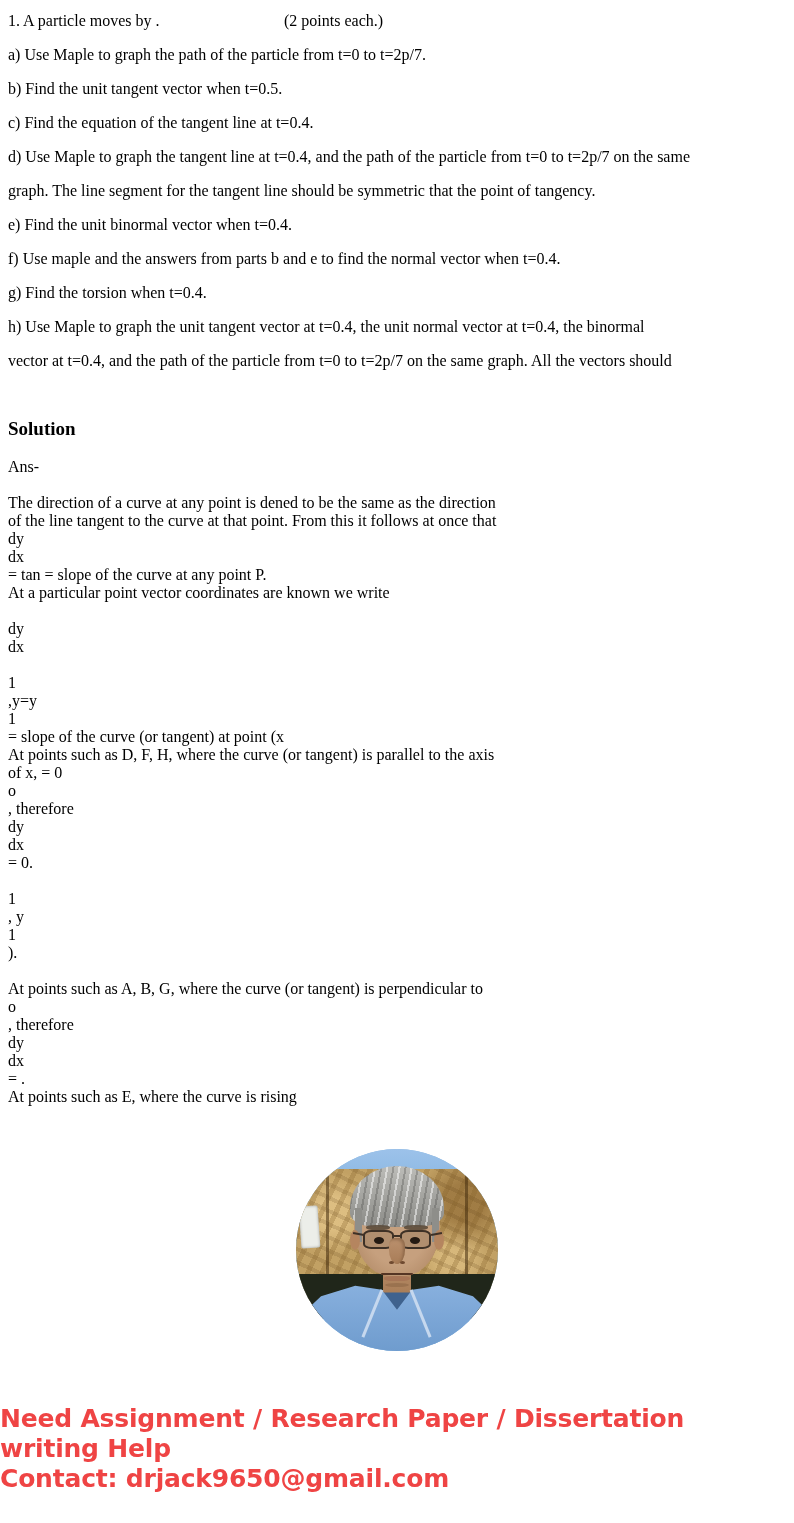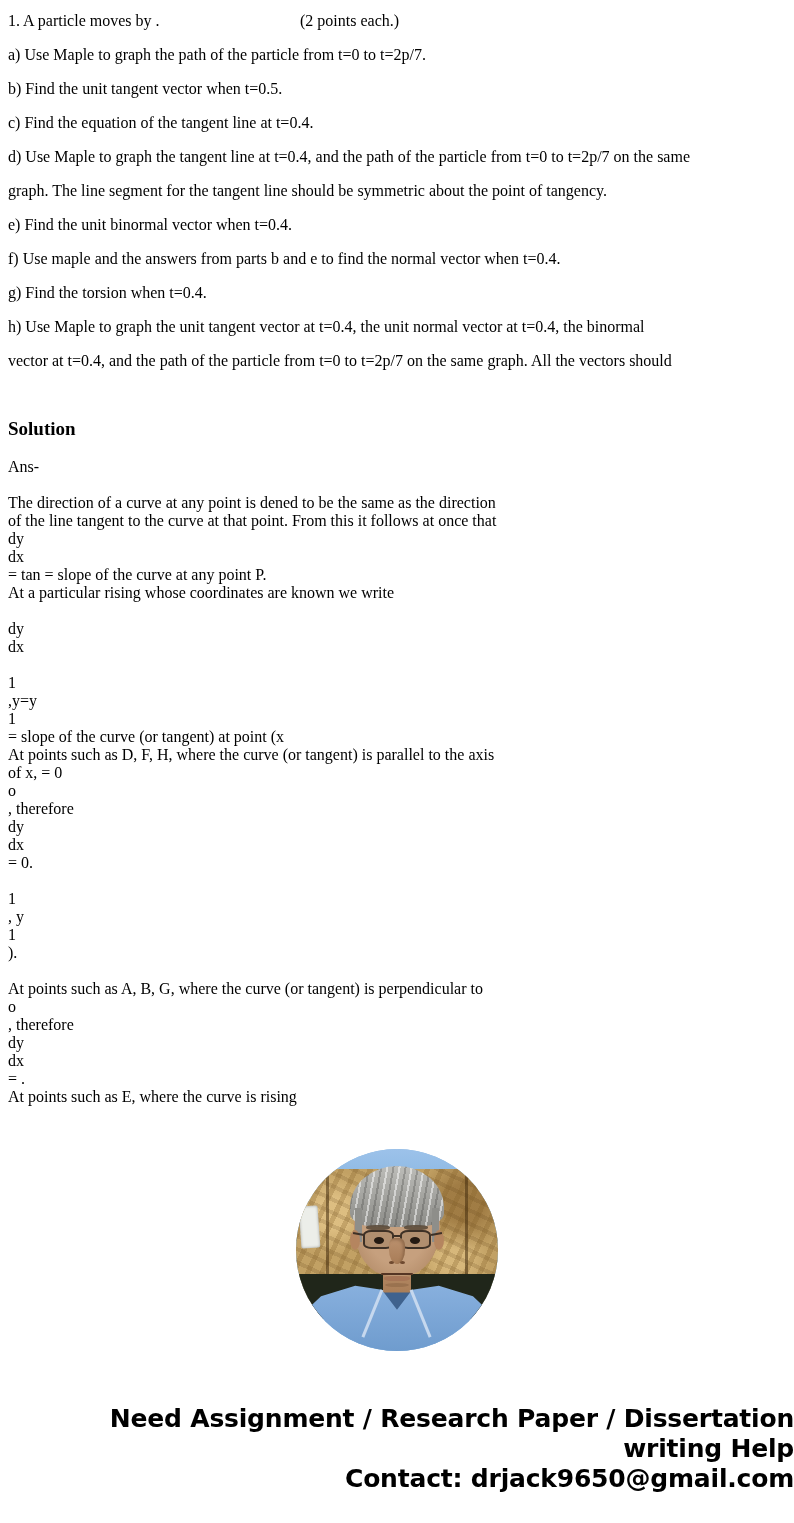--- a/index.html
+++ b/index.html
@@ -2,21 +2,21 @@
 <html><head>
 <meta charset="utf-8">
 <style>
   html,body{margin:0;padding:0;background:#ffffff;}
   .page{position:relative;width:794px;height:1523px;background:#ffffff;overflow:hidden;color:#000;}
 
   
   .problem{position:absolute;top:4px;left:8px;right:4px;
     font-family:"Liberation Serif",serif;font-size:16px;line-height:34px;}
   .first-line{position:relative;height:34px;white-space:nowrap;}
-  .first-line .points{position:absolute;left:292px;top:0;text-align:right;}
+  .first-line .points{position:absolute;left:276px;top:0;text-align:right;}
   .pl{height:34px;white-space:nowrap;overflow:visible;}
 
   
   .sol-heading{position:absolute;top:417px;left:8px;margin:0;
     font-family:"Liberation Serif",serif;font-size:19px;font-weight:bold;line-height:24px;}
   .solution-body{position:absolute;top:458px;left:8px;right:4px;height:672px;overflow:hidden;
     font-family:"Liberation Serif",serif;font-size:16px;line-height:18px;}
   .sl{min-height:18px;white-space:nowrap;}
 
   
@@ -69,59 +69,59 @@
   .nose{left:46%;top:44%;width:8%;height:13%;background:linear-gradient(#bb916e,#a87c57);
     border-radius:40% 40% 55% 55% / 30% 30% 60% 60%;
     box-shadow:inset -2px 2px 3px rgba(90,60,35,.4);}
   .nostril-l{left:45.8%;top:55.4%;width:2.6%;height:1.6%;background:#6f4a30;border-radius:50%;}
   .nostril-r{left:51.6%;top:55.4%;width:2.6%;height:1.6%;background:#6f4a30;border-radius:50%;}
   .mouth{left:42%;top:61.6%;width:16%;height:2px;background:#553524;border-radius:2px;}
   .lip{left:43.5%;top:62.8%;width:13%;height:2.6%;background:rgba(160,105,80,.55);border-radius:40%;}
   .chin-shadow{left:44%;top:66.5%;width:12%;height:2%;background:rgba(120,85,55,.35);border-radius:50%;}
 
   
-  .promo{position:absolute;top:1404px;left:0;right:0;text-align:right;
+  .promo{position:absolute;top:1404px;left:0;right:0;text-align:left;
     font-family:"DejaVu Sans",sans-serif;font-weight:bold;font-size:25px;line-height:30px;
-    letter-spacing:-0.2px;color:#000000;}
+    letter-spacing:-0.2px;color:#ef4444;}
 </style>
 </head>
 <body>
 
 <div class="page">
 
   <section class="problem">
     <div class="first-line">
       <span>1. A particle moves by .</span>
       <span class="points">(2 points each.)</span>
     </div>
     <div>
         <div class="pl">a) Use Maple to graph the path of the particle from t=0 to t=2p/7.</div>
         <div class="pl">b) Find the unit tangent vector when t=0.5.</div>
         <div class="pl">c) Find the equation of the tangent line at t=0.4.</div>
         <div class="pl">d) Use Maple to graph the tangent line at t=0.4, and the path of the particle from t=0 to t=2p/7 on the same</div>
-        <div class="pl">graph. The line segment for the tangent line should be symmetric about the point of tangency.</div>
+        <div class="pl">graph. The line segment for the tangent line should be symmetric that the point of tangency.</div>
         <div class="pl">e) Find the unit binormal vector when t=0.4.</div>
         <div class="pl">f) Use maple and the answers from parts b and e to find the normal vector when t=0.4.</div>
         <div class="pl">g) Find the torsion when t=0.4.</div>
         <div class="pl">h) Use Maple to graph the unit tangent vector at t=0.4, the unit normal vector at t=0.4, the binormal</div>
         <div class="pl">vector at t=0.4, and the path of the particle from t=0 to t=2p/7 on the same graph. All the vectors should</div>
       </div>
   </section>
 
   <h3 class="sol-heading">Solution</h3>
 
   <section class="solution-body">
       <div class="sl">Ans-</div>
       <div class="sl"></div>
       <div class="sl">The direction of a curve at any point is dened to be the same as the direction</div>
       <div class="sl">of the line tangent to the curve at that point. From this it follows at once that</div>
       <div class="sl">dy</div>
       <div class="sl">dx</div>
       <div class="sl">= tan = slope of the curve at any point P.</div>
-      <div class="sl">At a particular rising whose coordinates are known we write</div>
+      <div class="sl">At a particular point vector coordinates are known we write</div>
       <div class="sl"></div>
       <div class="sl">dy</div>
       <div class="sl">dx</div>
       <div class="sl"></div>
       <div class="sl">1</div>
       <div class="sl">,y=y</div>
       <div class="sl">1</div>
       <div class="sl">= slope of the curve (or tangent) at point (x</div>
       <div class="sl">At points such as D, F, H, where the curve (or tangent) is parallel to the axis</div>
       <div class="sl">of x, = 0</div>

